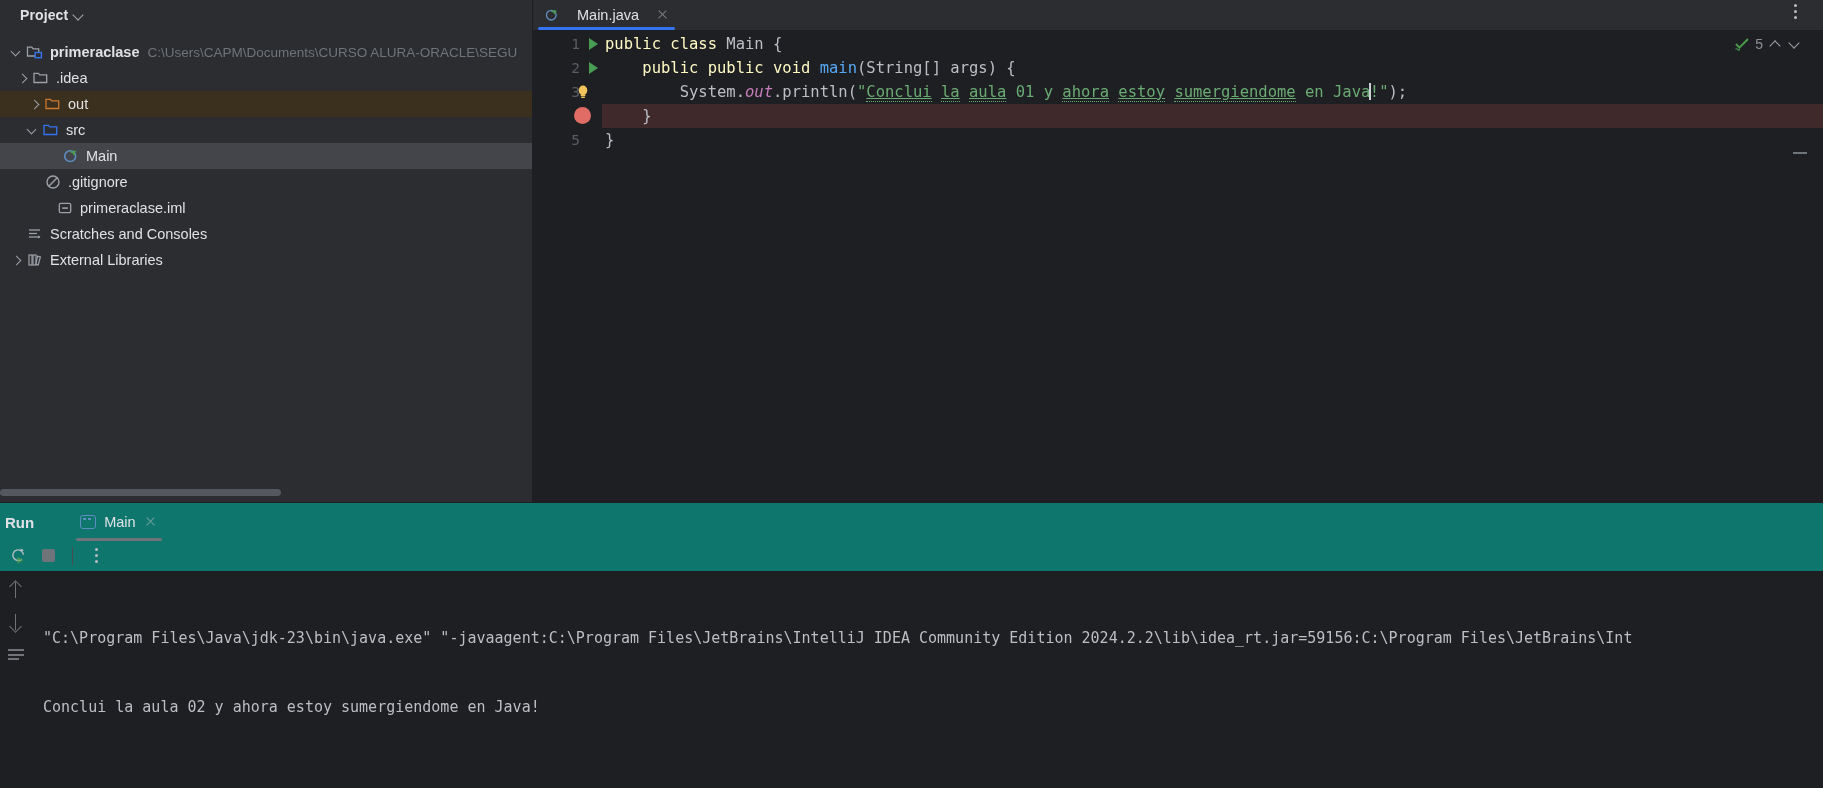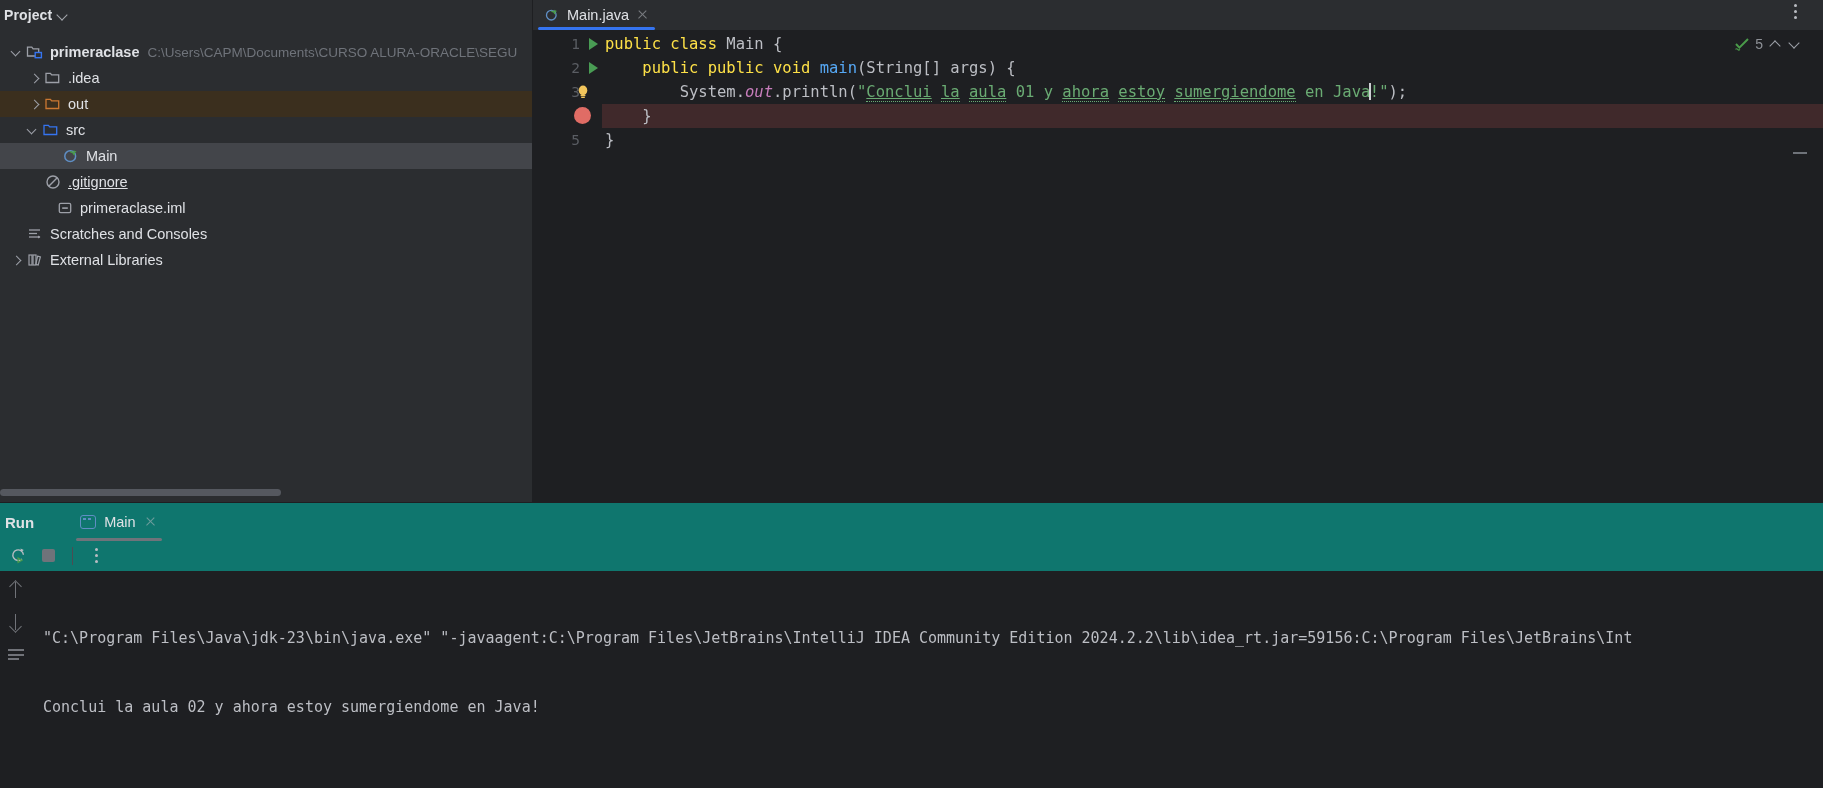--- a/index.html
+++ b/index.html
@@ -18,21 +18,21 @@
   
   .project-panel {
     width: 533px; min-width: 533px; height: 502px;
     background: #2b2d30;
     border-right: 1px solid #1e1f22;
     position: relative;
     display: flex; flex-direction: column;
   }
   .project-header {
     height: 29px; display: flex; align-items: center;
-    padding-left: 4px; gap: 5px;
+    padding-left: 20px; gap: 5px;
     color: #dfe1e5; font-size: 14px; font-weight: 700;
   }
   .project-header .ttl { letter-spacing: .1px; }
   .chev-dn {
     width: 12px; height: 12px; position: relative; display: inline-block; opacity: .85;
   }
   .chev-dn::before {
     content: ""; position: absolute; left: 1px; top: 2px;
     width: 7px; height: 7px;
     border-right: 1.4px solid #b9bcc2; border-bottom: 1.4px solid #b9bcc2;
@@ -72,21 +72,21 @@
     background: #55585f; border-radius: 4px;
   }
 
   
   .editor-col { flex: 1; height: 502px; background: #1e1f22; display: flex; flex-direction: column; position: relative; }
   .tabbar {
     height: 30px; background: #2b2d30; display: flex; align-items: center;
     position: relative;
   }
   .tab {
-    height: 30px; display: flex; align-items: center; gap: 7px;
+    height: 30px; display: flex; align-items: center; gap: 17px;
     padding: 0 10px 0 11px; position: relative; font-size: 14.5px; color: #dfe1e5;
   }
   .tab .tab-underline {
     position: absolute; left: 5px; right: 5px; bottom: 0; height: 3px;
     background: #3574f0; border-radius: 2px;
   }
   .tab-close {
     width: 14px; height: 14px; position: relative; opacity: .55;
   }
   .tab-close::before, .tab-close::after {
@@ -130,21 +130,21 @@
     background: #e06c65; border-radius: 50%;
   }
   .code-area { flex: 1; position: relative; padding-top: 2px; }
   .cline {
     height: 24px; line-height: 24px;
     font-family: "DejaVu Sans Mono", monospace; font-size: 15.5px;
     white-space: pre; color: #bcbec4; position: relative;
     padding-left: 3px;
   }
   .cline.hl { background: #40292b; }
-  .kw { color: #fde047; }
+  .kw { color: #fef9c3; }
   .fn { color: #56a8f5; }
   .cls { color: #bcbec4; }
   .fld { color: #c77dbb; font-style: italic; }
   .str { color: #6aab73; }
   .squig { border-bottom: 1px dotted #6aab73; text-decoration: underline; }
   .caret {
     display: inline-block; width: 1.5px; height: 17px; background: #cdd0d4;
     vertical-align: -3px; margin: 0 -1px;
   }
   .insp-widget {
@@ -256,21 +256,21 @@
           <span class="ico">
             <svg width="18" height="18" viewBox="0 0 18 18">
               <path d="M1.5 4.2h4.3l1.3 1.6h5.6v7.2H1.5z" fill="none" stroke="#9da0a8" stroke-width="1.3"></path>
               <rect x="9.2" y="9.5" width="6.2" height="5.2" fill="#2b2d30" stroke="#3574f0" stroke-width="1.4"></rect>
             </svg>
           </span>
           <span class="lbl bold">primeraclase</span>
           <span class="path-txt">C:\Users\CAPM\Documents\CURSO ALURA-ORACLE\SEGU</span>
         </div>
 
-        <div class="tree-row" style="padding-left:28px;">
+        <div class="tree-row" style="padding-left:16px;">
           <span class="arrow right"></span>
           <span class="ico">
             <svg width="18" height="18" viewBox="0 0 18 18">
               <path d="M2 4.3h4.4l1.3 1.6h7v7.6H2z" fill="none" stroke="#9da0a8" stroke-width="1.3"></path>
             </svg>
           </span>
           <span class="lbl">.idea</span>
         </div>
 
         <div class="tree-row sel-out" style="padding-left:28px;">
@@ -298,21 +298,21 @@
           <span class="ico">
             <svg width="18" height="18" viewBox="0 0 18 18">
               <circle cx="8.2" cy="9.2" r="5.4" fill="none" stroke="#5f8ec4" stroke-width="1.5"></circle>
               <path d="M8.2 4.8 A4.4 4.4 0 0 1 12.5 8" fill="none" stroke="#4a9b4a" stroke-width="1.5"></path>
               <path d="M11.2 3.2l3.4 1.2-2.6 2z" fill="#4a9b4a"></path>
             </svg>
           </span>
           <span class="lbl">Main</span>
         </div>
 
-        <div class="tree-row" style="padding-left:28px;text-decoration:underline;">
+        <div class="tree-row" style="padding-left:28px;">
           <span class="arrow"></span>
           <span class="ico">
             <svg width="18" height="18" viewBox="0 0 18 18">
               <circle cx="9" cy="9" r="6" fill="none" stroke="#9da0a8" stroke-width="1.4"></circle>
               <line x1="4.8" y1="13.2" x2="13.2" y2="4.8" stroke="#9da0a8" stroke-width="1.4"></line>
             </svg>
           </span>
           <span class="lbl">.gitignore</span>
         </div>
 

